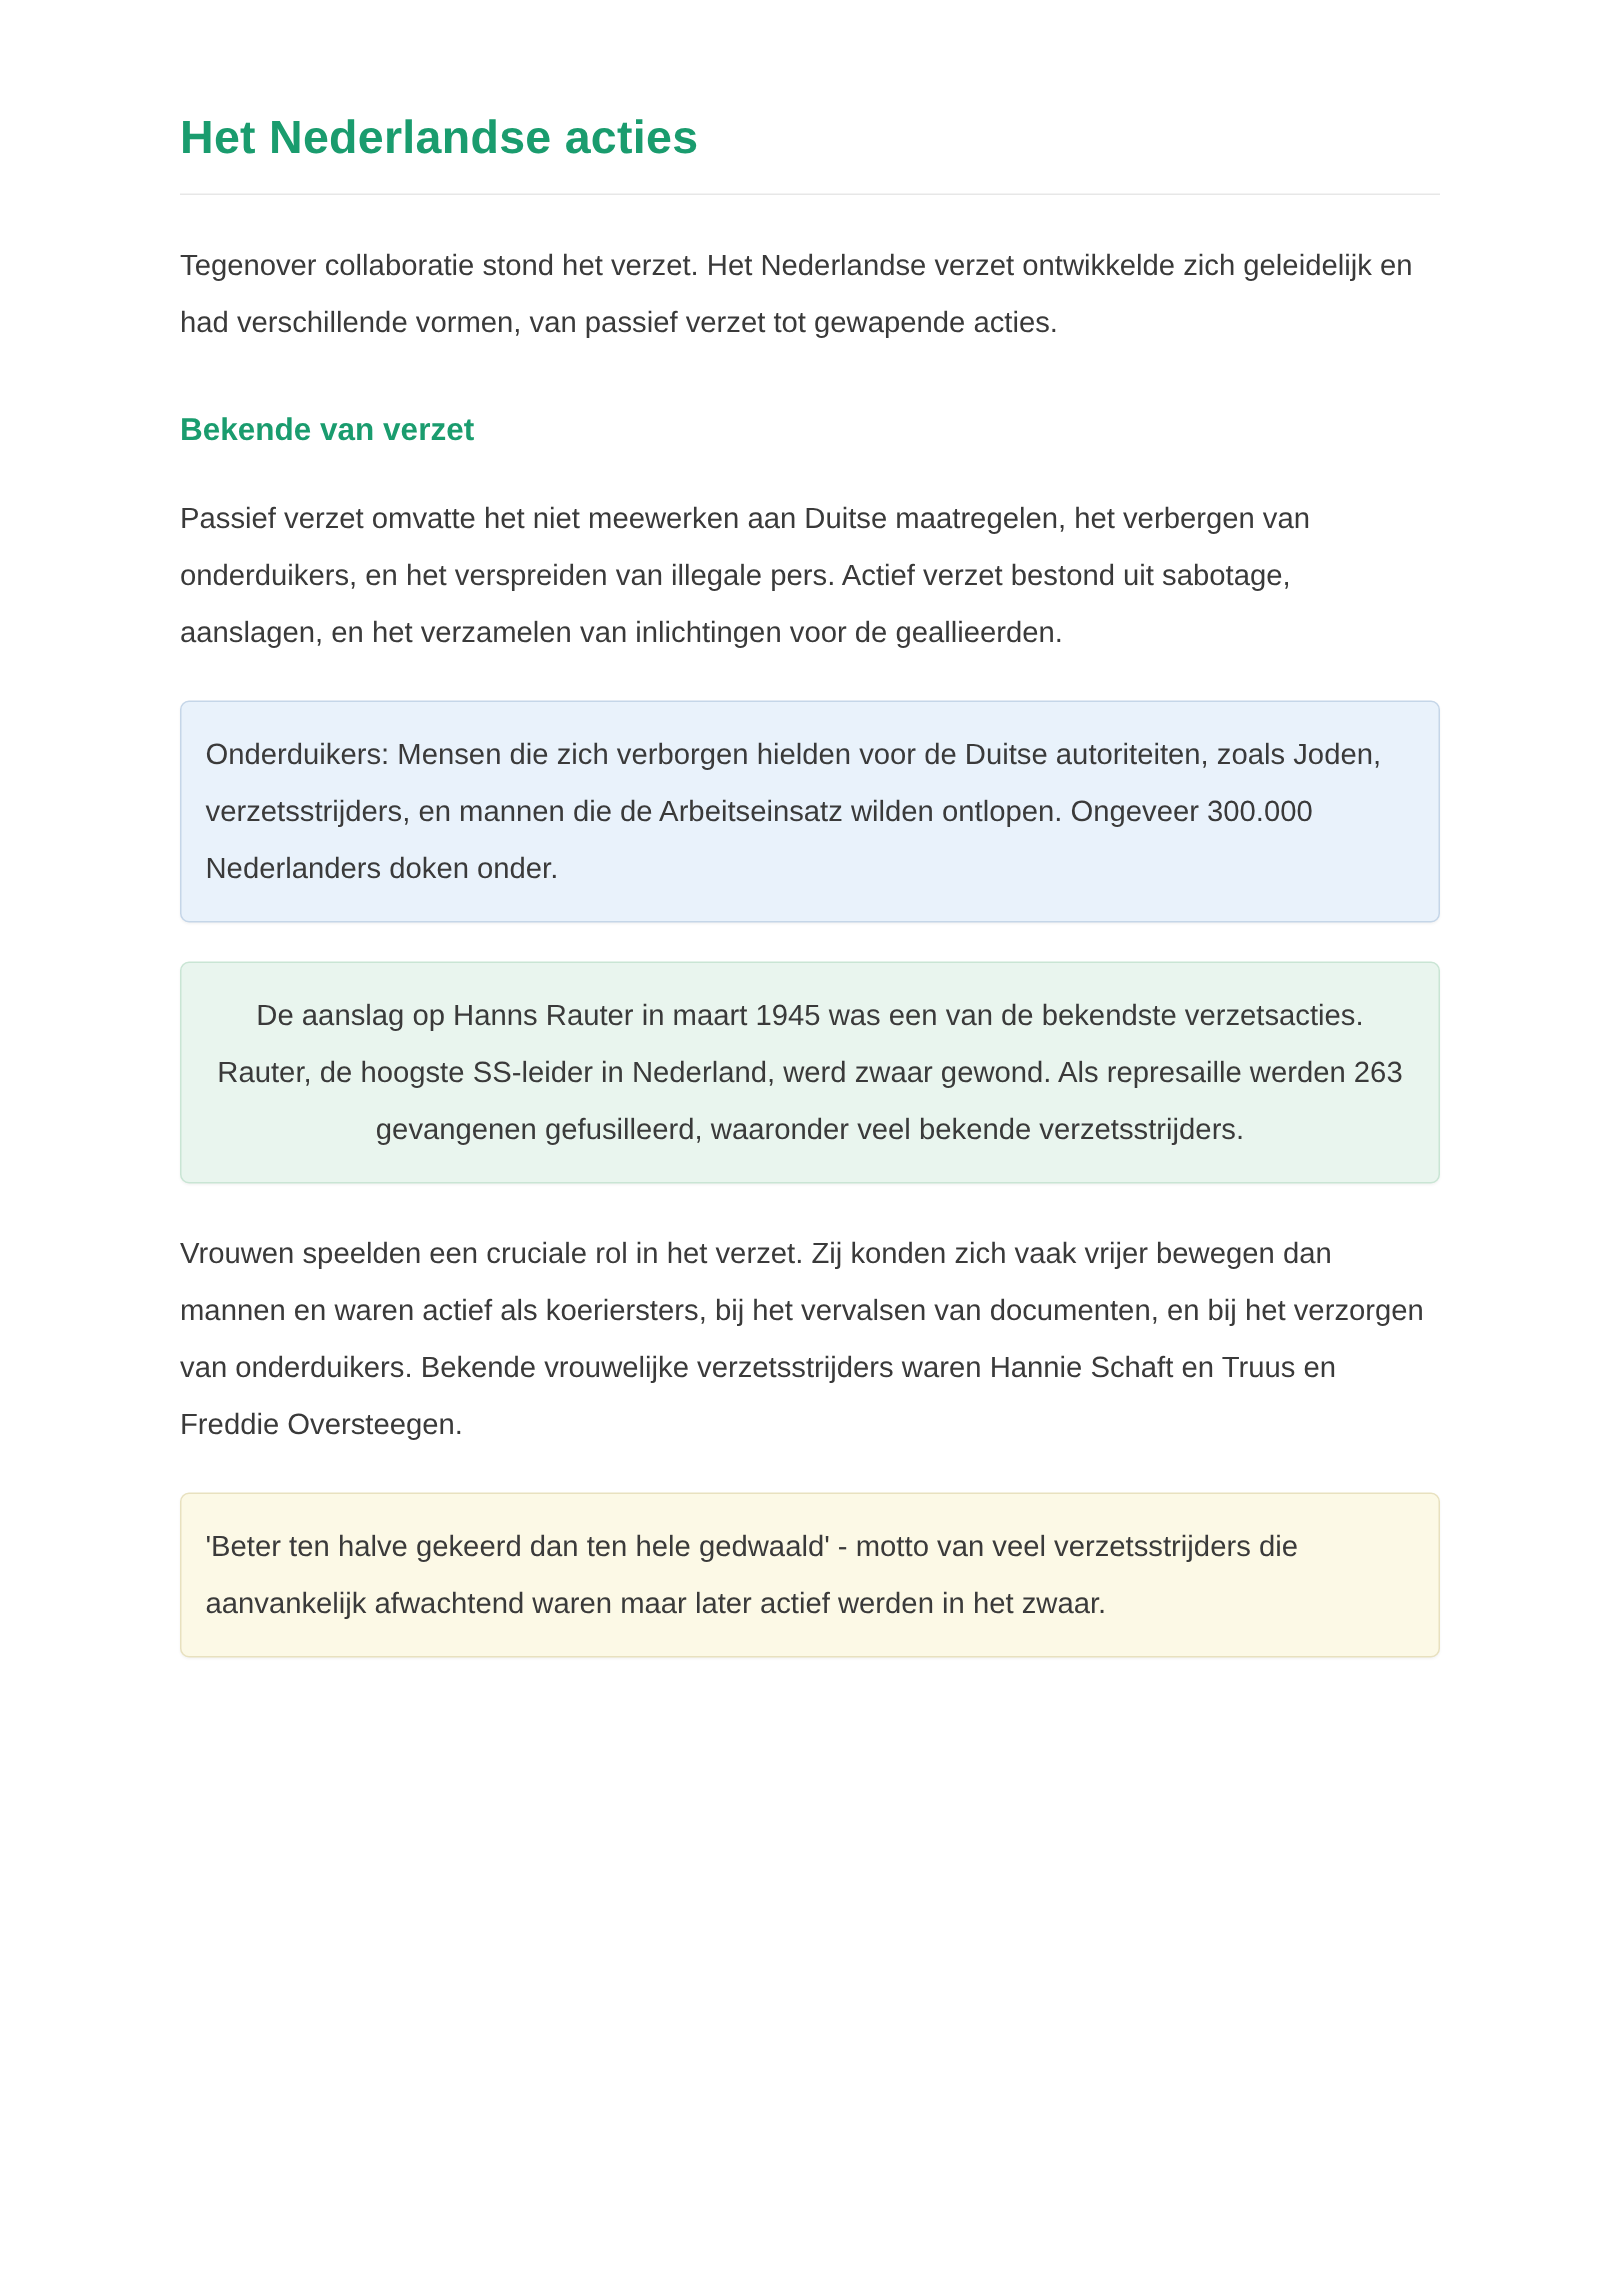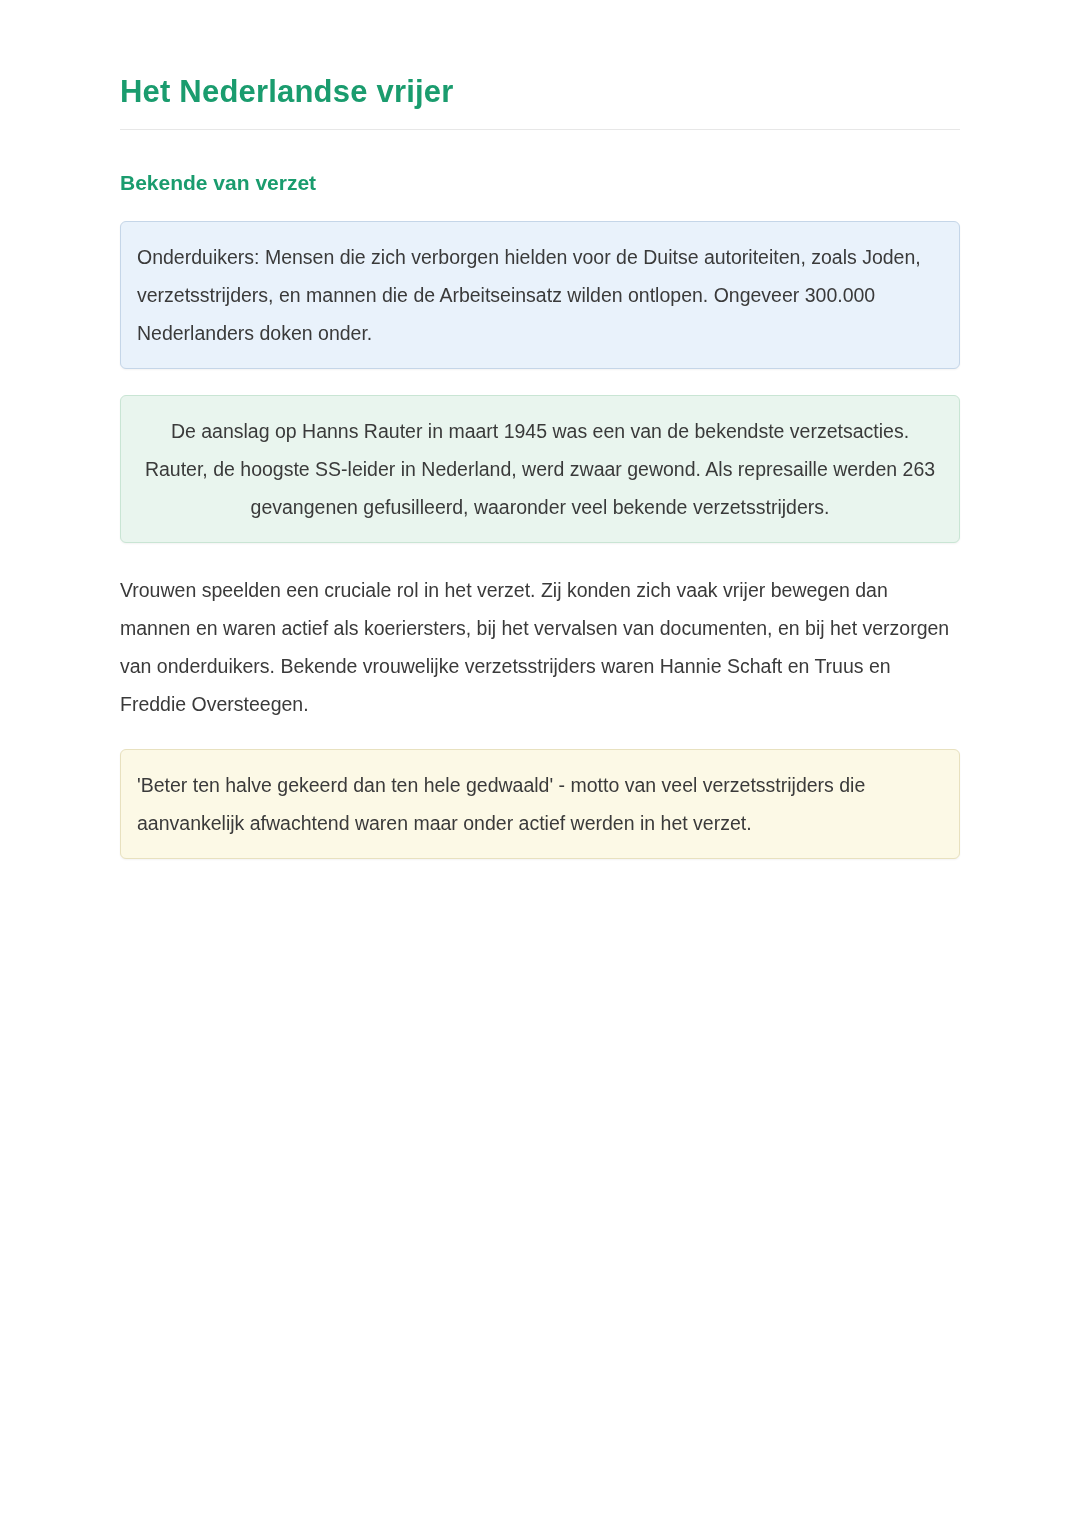--- a/index.html
+++ b/index.html
@@ -70,38 +70,40 @@
     background: var(--quote-bg, #fcf9e6);
     border-color: var(--quote-border, #e8e1bf);
   }
   .spacer-after-callout { height: 2px; }
 </style>
 </head>
 <body>
 
 <div class="page">
 
-  <h1 class="doc-title">Het Nederlandse vrijer</h1>
+  <h1 class="doc-title">Het Nederlandse acties</h1>
 
   <div class="title-rule"></div>
 
+  <p class="para">Tegenover collaboratie stond het verzet. Het Nederlandse verzet ontwikkelde zich geleidelijk en had verschillende vormen, van passief verzet tot gewapende acties.</p>
 
   <h2 class="section-heading">Bekende van verzet</h2>
 
+  <p class="para">Passief verzet omvatte het niet meewerken aan Duitse maatregelen, het verbergen van onderduikers, en het verspreiden van illegale pers. Actief verzet bestond uit sabotage, aanslagen, en het verzamelen van inlichtingen voor de geallieerden.</p>
 
   <div class="callout callout-info">
     <span>Onderduikers: Mensen die zich verborgen hielden voor de Duitse autoriteiten, zoals Joden, verzetsstrijders, en mannen die de Arbeitseinsatz wilden ontlopen. Ongeveer 300.000 Nederlanders doken onder.</span>
   </div>
 
 
   <div class="callout callout-success">
     <span>De aanslag op Hanns Rauter in maart 1945 was een van de bekendste verzetsacties. Rauter, de hoogste SS-leider in Nederland, werd zwaar gewond. Als represaille werden 263 gevangenen gefusilleerd, waaronder veel bekende verzetsstrijders.</span>
   </div>
 
   <p class="para">Vrouwen speelden een cruciale rol in het verzet. Zij konden zich vaak vrijer bewegen dan mannen en waren actief als koeriersters, bij het vervalsen van documenten, en bij het verzorgen van onderduikers. Bekende vrouwelijke verzetsstrijders waren Hannie Schaft en Truus en Freddie Oversteegen.</p>
 
   <div class="callout callout-quote">
-    <span>'Beter ten halve gekeerd dan ten hele gedwaald' - motto van veel verzetsstrijders die aanvankelijk afwachtend waren maar onder actief werden in het verzet.</span>
+    <span>'Beter ten halve gekeerd dan ten hele gedwaald' - motto van veel verzetsstrijders die aanvankelijk afwachtend waren maar later actief werden in het zwaar.</span>
   </div>
 
   <div class="spacer-after-callout"></div>
 
 </div>
 
 </body></html>

